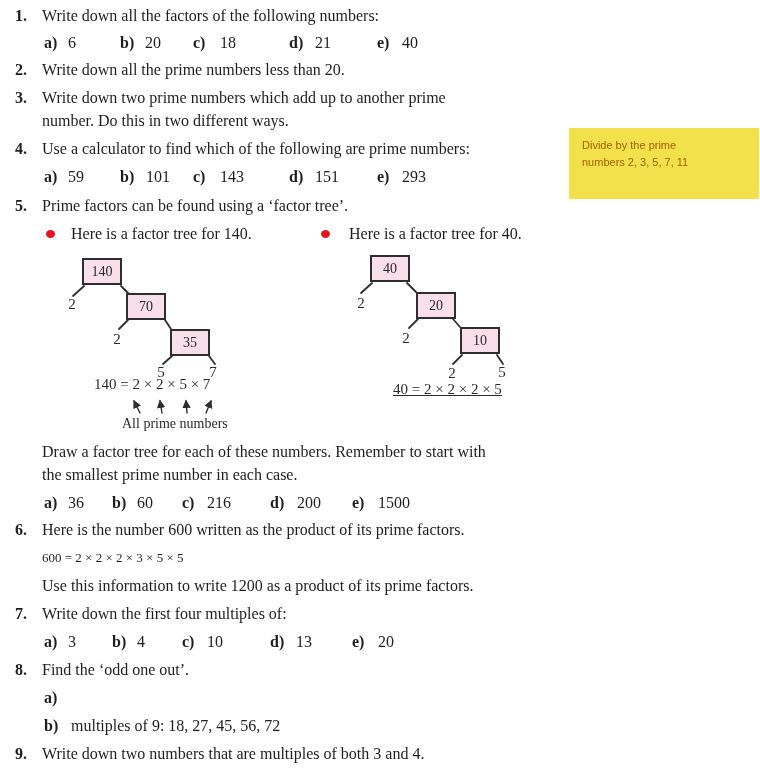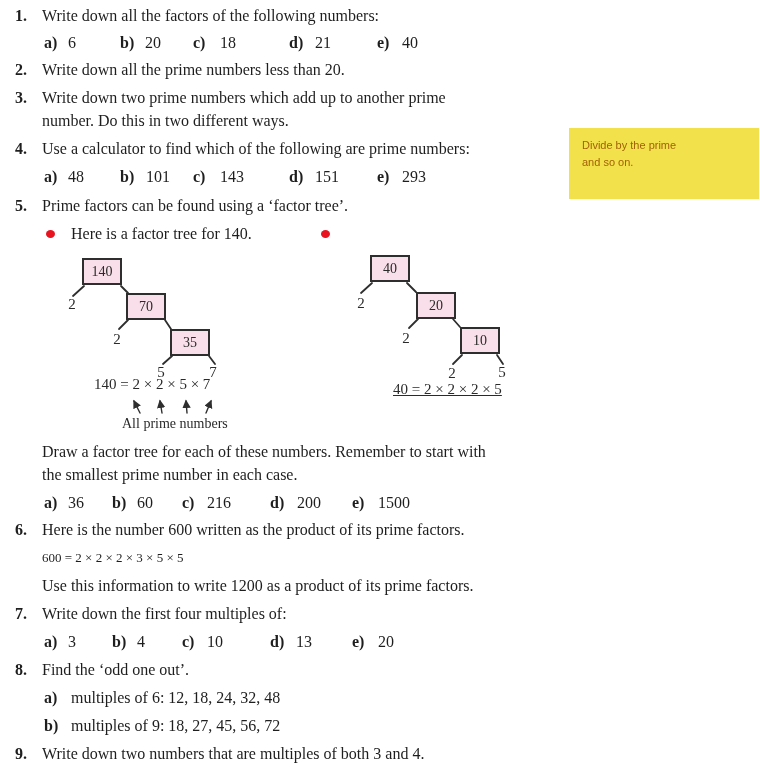--- a/index.html
+++ b/index.html
@@ -75,43 +75,44 @@
 <div class="row" style="top:88px">
   <span class="qnum">3.</span><span>Write down two prime numbers which add up to another prime</span>
 </div>
 <div class="cont" style="top:111px">number. Do this in two different ways.</div>
 
 <div class="row" style="top:139px">
   <span class="qnum">4.</span><span>Use a calculator to find which of the following are prime numbers:</span>
 </div>
 <div class="optrow" style="top:167px">
   <span class="optl" style="left:44px">a)</span>
-  <span class="optv" style="left:68px">48</span>
+  <span class="optv" style="left:68px">59</span>
   <span class="optl" style="left:120px">b)</span>
   <span class="optv" style="left:146px">101</span>
   <span class="optl" style="left:193px">c)</span>
   <span class="optv" style="left:220px">143</span>
   <span class="optl" style="left:289px">d)</span>
   <span class="optv" style="left:315px">151</span>
   <span class="optl" style="left:377px">e)</span>
   <span class="optv" style="left:402px">293</span>
 </div>
 
 <div class="callout">
   <div>Divide by the prime</div>
-  <div>and so on.</div>
+  <div>numbers 2, 3, 5, 7, 11</div>
 </div>
 
 <div class="row" style="top:196px">
   <span class="qnum">5.</span><span>Prime factors can be found using a ‘factor tree’.</span>
 </div>
 <div class="optrow" style="top:224px">
   <span class="bullet" style="left:46px"></span>
   <span class="bullet-label" style="left:71px">Here is a factor tree for 140.</span>
   <span class="bullet" style="left:321px"></span>
+  <span class="bullet-label" style="left:349px">Here is a factor tree for 40.</span>
 </div>
 
 <div class="tree" style="left:62px; top:252px; width:240px; height:185px;">
   <svg width="240" height="185" viewBox="0 0 240 185">
     <defs>
       <marker id="ah1" markerWidth="8" markerHeight="8" refX="5" refY="3" orient="auto">
         <path d="M0,0 L6,3 L0,6 Z" fill="#2e2e2e"></path>
       </marker>
     </defs>
     <g stroke="#2e2e2e" stroke-width="1.8" stroke-linecap="round">
@@ -196,21 +197,20 @@
   <span class="optv" style="left:296px">13</span>
   <span class="optl" style="left:352px">e)</span>
   <span class="optv" style="left:378px">20</span>
 </div>
 
 <div class="row" style="top:660px">
   <span class="qnum">8.</span><span>Find the ‘odd one out’.</span>
 </div>
 <div class="optrow" style="top:688px">
   <span class="optl" style="left:44px">a)</span>
-  <span class="optv" style="left:71px">multiples of 6: 12, 18, 24, 32, 48</span>
 </div>
 <div class="optrow" style="top:716px">
   <span class="optl" style="left:44px">b)</span>
   <span class="optv" style="left:71px">multiples of 9: 18, 27, 45, 56, 72</span>
 </div>
 
 <div class="row" style="top:744px">
   <span class="qnum">9.</span><span>Write down two numbers that are multiples of both 3 and 4.</span>
 </div>
 

